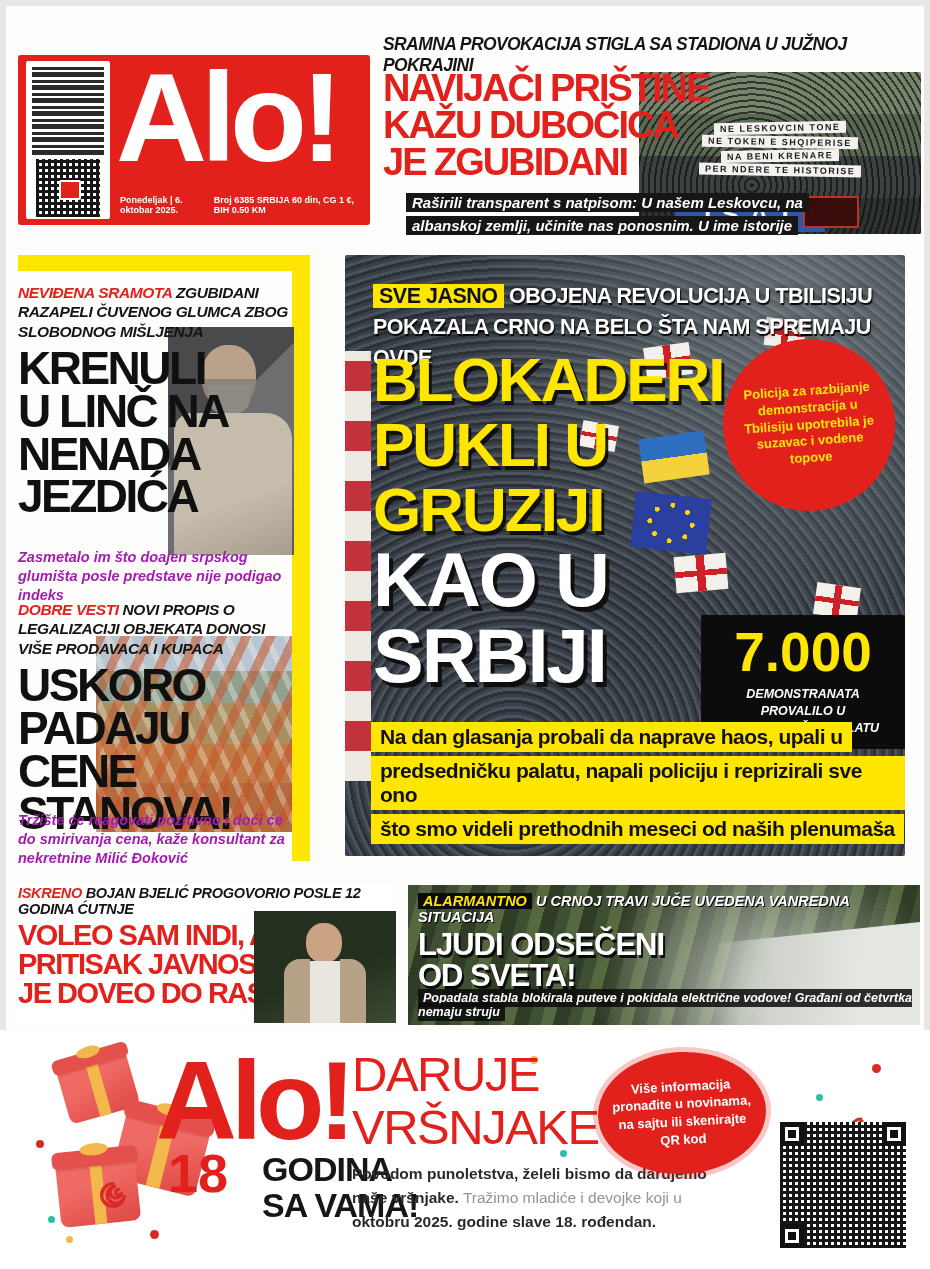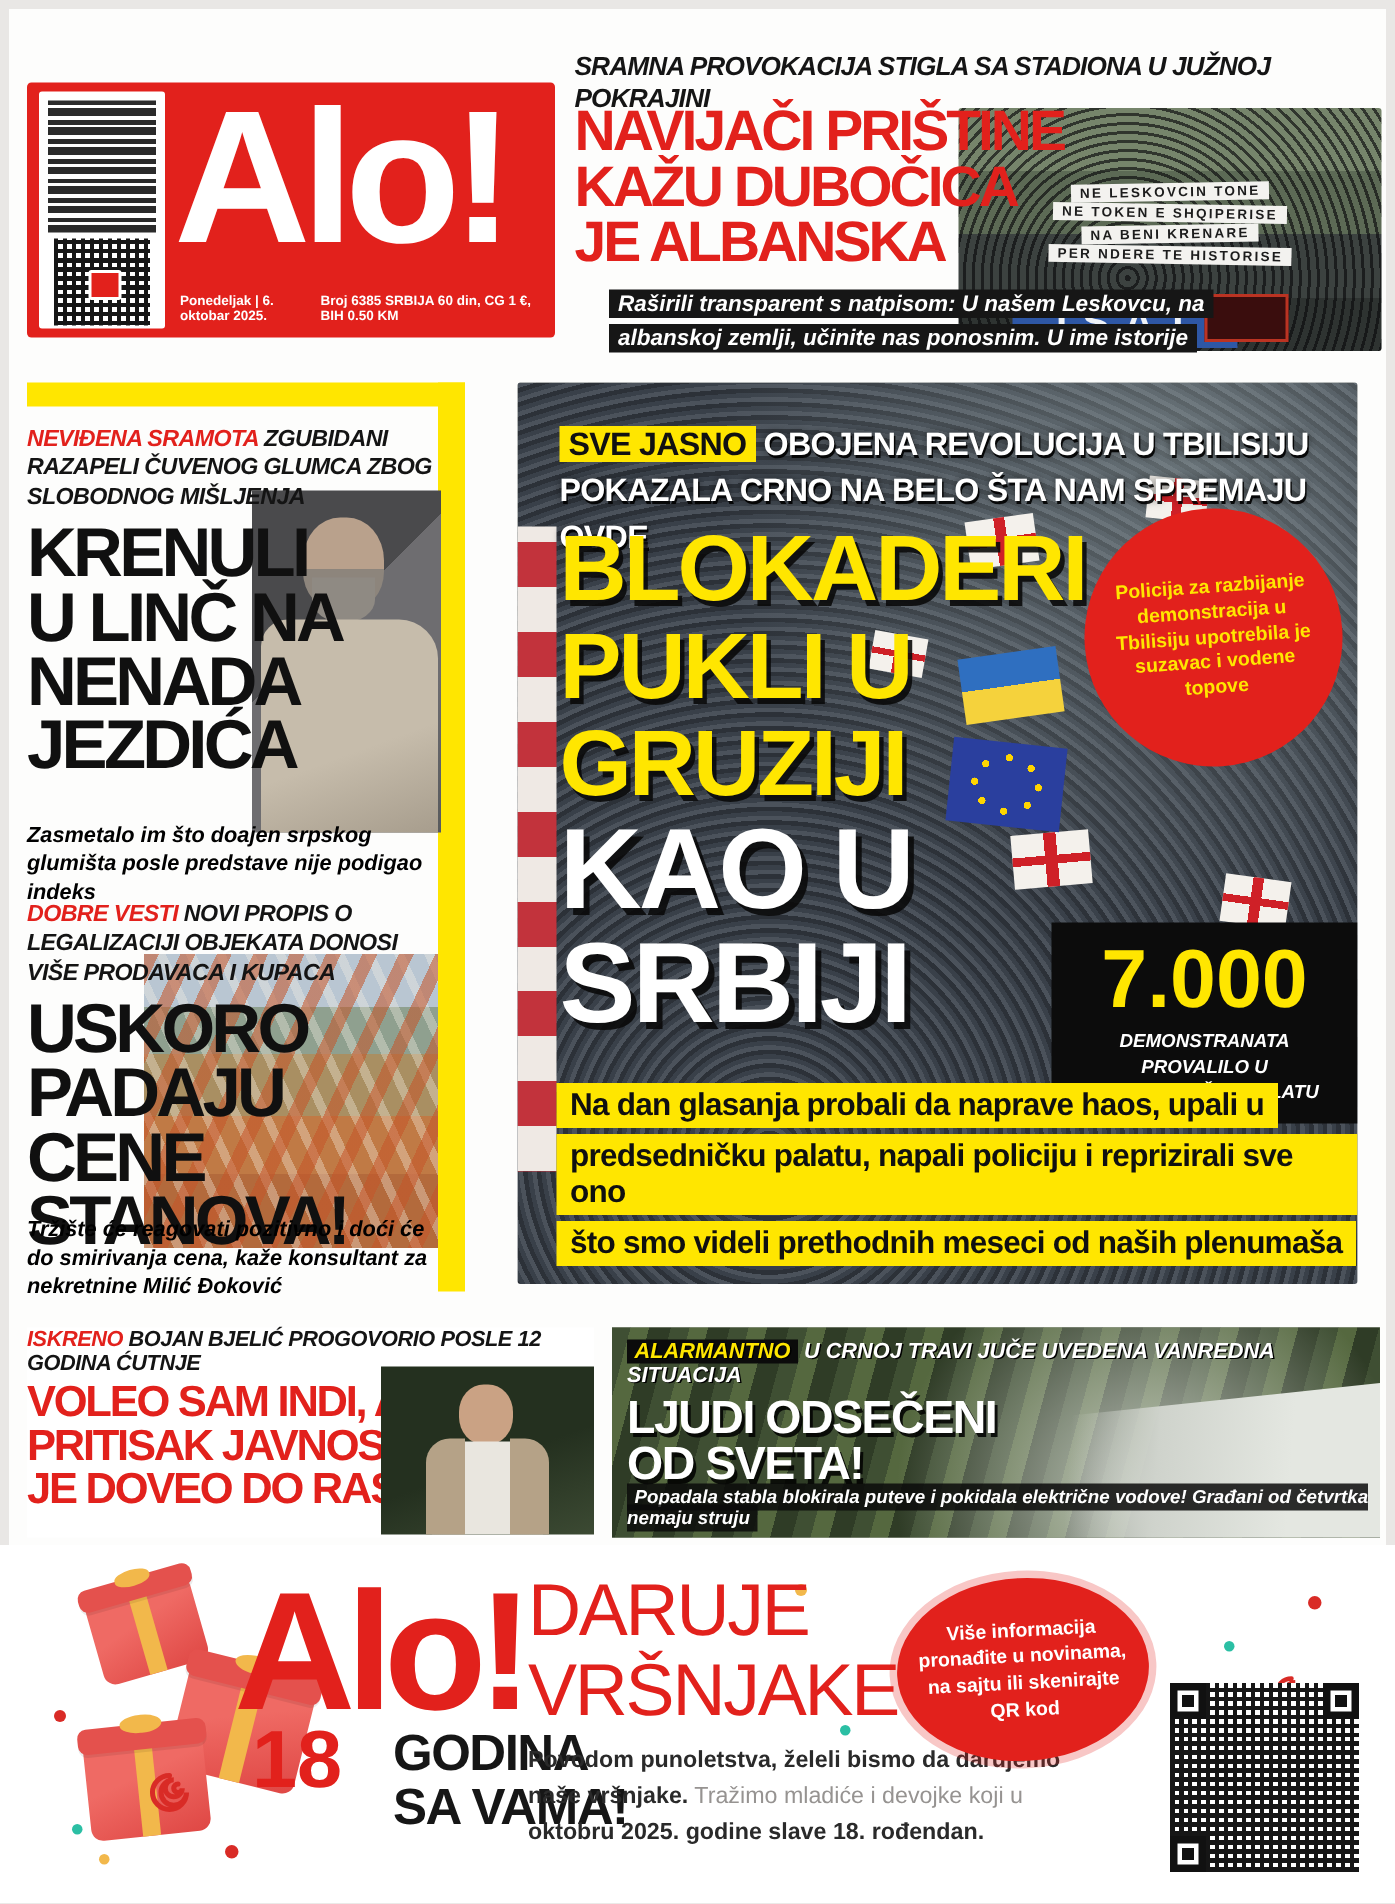--- a/index.html
+++ b/index.html
@@ -36,21 +36,21 @@
   
   .stripe-h{left:18px;top:255px;width:292px;height:16px;background:#ffe600;}
   .stripe-v{left:292px;top:255px;width:18px;height:606px;background:#ffe600;}
   
   .lstory{width:274px;}
   .ls1{left:18px;top:283px;height:322px;}
   .ls2{left:18px;top:600px;height:268px;}
   .kick{font-size:15.5px;font-weight:bold;font-style:italic;line-height:1.25;letter-spacing:-0.4px;color:#141414;position:relative;z-index:3;}
   .kick .red{color:#e2211c;}
   .lhead{position:relative;z-index:2;margin-top:6px;color:#101010;font-size:46px;font-weight:bold;letter-spacing:-2.5px;line-height:.93;}
-  .lsub{position:absolute;left:0;bottom:0;width:272px;font-size:14.5px;font-weight:bold;font-style:italic;color:#000000;line-height:1.3;z-index:3;}
+  .lsub{position:absolute;left:0;bottom:0;width:272px;font-size:14.5px;font-weight:bold;font-style:italic;color:#a21caf;line-height:1.3;z-index:3;}
   .portrait{position:absolute;left:150px;top:44px;width:126px;height:228px;z-index:1;
     background:linear-gradient(135deg,#4a4a4c 0 40%,#6e6d70 40% 70%,#585a5c 100%);}
   .portrait .head{position:absolute;left:34px;top:18px;width:54px;height:62px;border-radius:46% 46% 42% 42%;background:linear-gradient(180deg,#b9a18c 0 55%,#8d857c 55% 100%);}
   .portrait .beard{position:absolute;left:40px;top:58px;width:42px;height:30px;border-radius:0 0 50% 50%;background:#8f8a83;}
   .portrait .body{position:absolute;left:6px;top:86px;width:118px;height:142px;border-radius:18px 26px 0 0;background:linear-gradient(160deg,#c6bcab 0 60%,#a79d8d 100%);}
   .townphoto{position:absolute;left:78px;top:36px;width:196px;height:196px;z-index:1;
     background:linear-gradient(180deg,#b9c6d2 0 18%,#8fa08f 18% 34%,#a98f62 34% 55%,#c07a45 55% 75%,#b36a3c 75% 100%);}
   .roofs{position:absolute;inset:0;background:
     repeating-linear-gradient(115deg,rgba(197,84,40,.55) 0 9px,transparent 9px 22px),
     repeating-linear-gradient(65deg,rgba(246,240,228,.35) 0 6px,transparent 6px 18px);}
@@ -150,21 +150,21 @@
         <div class="banner" style="transform:rotate(1deg)">NE TOKEN E SHQIPERISE</div>
         <div class="banner" style="transform:rotate(-1deg)">NA BENI KRENARE</div>
         <div class="banner" style="transform:rotate(1deg)">PER NDERE TE HISTORISE</div>
       </div>
       <div class="jsat">JSAT</div>
       <div class="redsign"></div>
     </div>
     <div class="ts-head">
       <div>NAVIJAČI PRIŠTINE</div>
       <div>KAŽU DUBOČICA</div>
-      <div>JE ALBANSKA</div>
+      <div>JE ZGUBIDANI</div>
     </div>
     <div class="ts-sub">
       <span>Raširili transparent s natpisom: U našem Leskovcu, na</span><br>
       <span>albanskoj zemlji, učinite nas ponosnim. U ime istorije</span>
     </div>
   </div>
 
   <div class="abs stripe-h"></div>
   <div class="abs stripe-v"></div>
 

